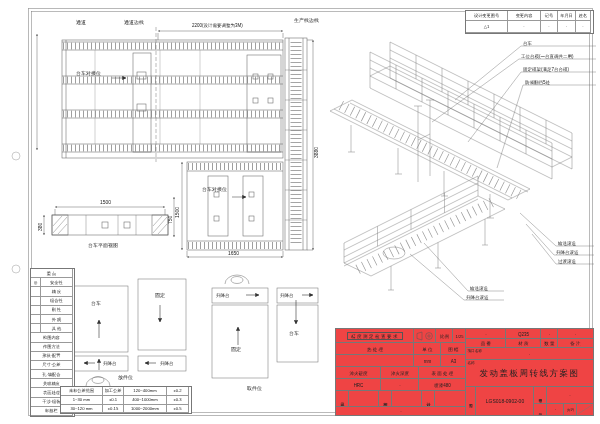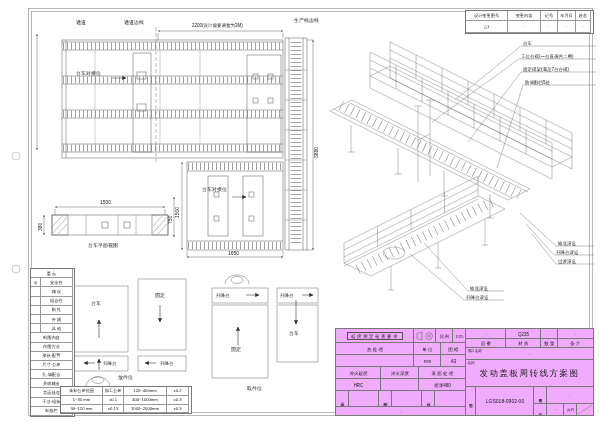--- a/index.html
+++ b/index.html
@@ -14,21 +14,21 @@
                overflow:hidden;white-space:nowrap;}
   .rev{left:465px;top:10px;width:127px;grid-template-columns:42px 33px 17px 18px 15px;
        grid-template-rows:10px 12px;font-size:4.2px;}
   .legend{left:30px;top:268px;width:43px;grid-template-columns:10px 31.8px;grid-auto-rows:9.2px;font-size:4.2px;}
   .legend .span2{grid-column:1/3;}
   .tol{left:60px;top:386px;width:130px;grid-template-columns:42px 21px 43px 22px;
        grid-auto-rows:8.8px;font-size:4.2px;}
   
   .tblock{position:absolute;left:335px;top:328px;width:257px;height:86px;color:#222;}
   .tb{position:absolute;border:0.5px solid #777;display:flex;align-items:center;justify-content:center;
-      font-size:4.5px;overflow:hidden;white-space:nowrap;background:#f0abfc;}
+      font-size:4.5px;overflow:hidden;white-space:nowrap;background:#ef4444;}
   .vtext{writing-mode:vertical-rl;text-orientation:upright;letter-spacing:0;}
   .corner{position:absolute;top:0.5px;left:1.5px;font-size:3.6px;}
   .inbox{border:0.6px solid #555;padding:0.5px 3px;font-size:4.5px;letter-spacing:1.5px;}
   .titlebig{font-size:8.5px;letter-spacing:1.5px;}
 </style>
 </head>
 <body>
 
 <div class="stage">
 

